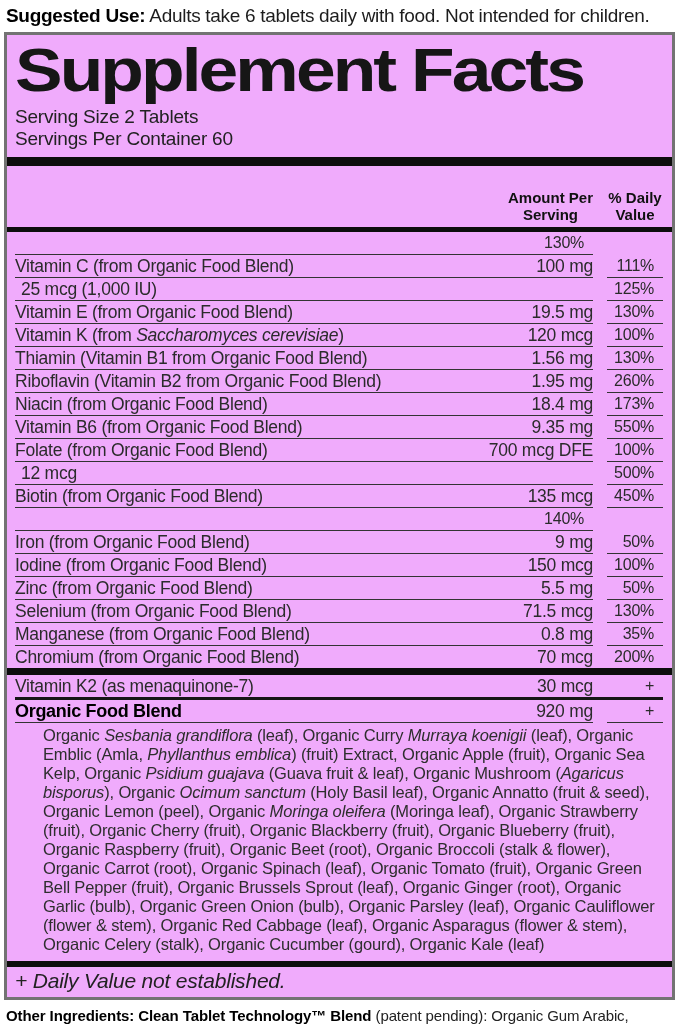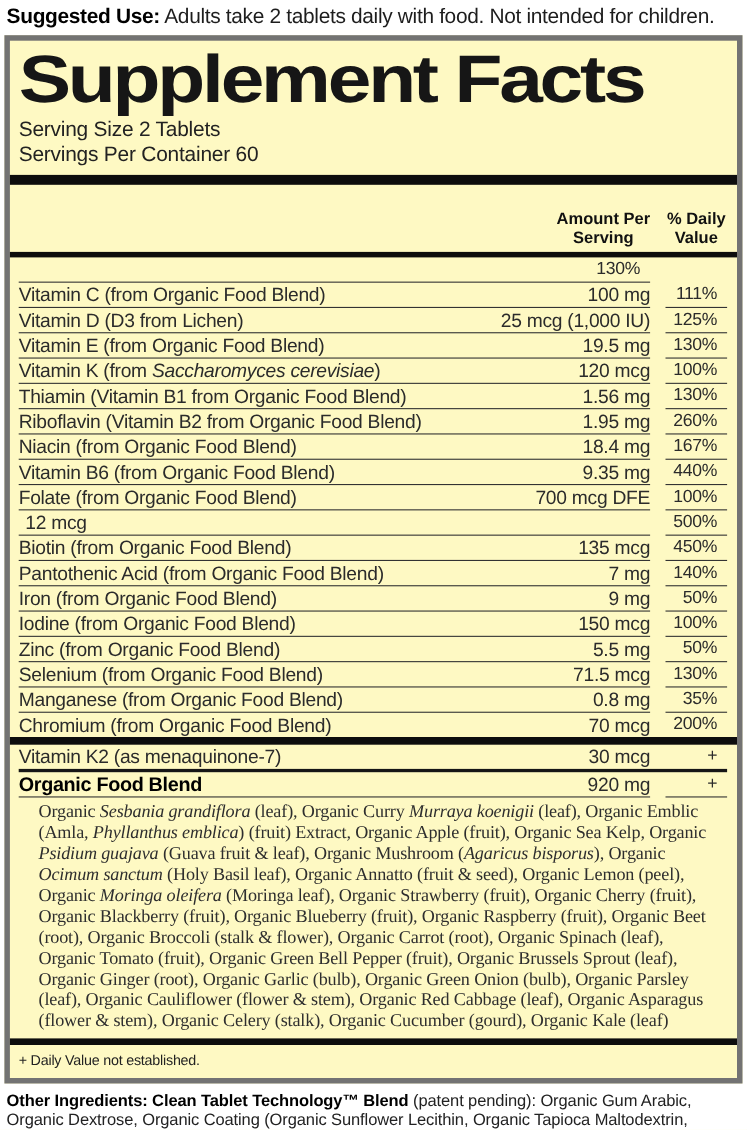--- a/index.html
+++ b/index.html
@@ -15,22 +15,22 @@
     font-size:19px; line-height:22px;
     margin:5px 8px 5px 6px;
     letter-spacing:-0.3px; color:#1d1d1d;
     white-space:nowrap;
   }
   .suggested b { color:#000; }
 
   
   .panel {
     margin:0 4px;
-    border:5px solid #737373;
-    background:#fef9c3;
+    border:3px solid #737373;
+    background:#f0abfc;
     padding-bottom:2px;
   }
   .p-title {
     font-weight:bold;
     font-size:61px;
     line-height:1.06;
     letter-spacing:-2.5px;
     color:#161616;
     margin:3px 0 1px 8px;
     white-space:nowrap;
@@ -52,22 +52,22 @@
   
   .t-row {
     display:grid;
     grid-template-columns:1fr 56px;
     column-gap:14px;
     margin:0 9px 0 8px;
   }
   .hdr-row { padding:0; }
   .hdr-cell {
     font-weight:bold; font-size:15px; line-height:17px;
-    color:#111; padding:10px 0 4px;
-    white-space:pre-line; text-align:center;margin-top:13px;
+    color:#111; padding:23px 0 4px;
+    white-space:pre-line; text-align:center;
   }
   .hdr-amount { justify-self:end; }
   .hdr-dv { justify-self:stretch; }
 
   .cell-main {
     display:flex; justify-content:space-between; align-items:baseline;
     border-bottom:1px solid #333;
     font-size:17.5px; line-height:22px; letter-spacing:-0.25px;
   }
   .cell-dv {
@@ -79,40 +79,39 @@
   .n-name { white-space:nowrap; }
   .n-amt { white-space:nowrap; padding-left:6px; }
 
   .divider-3 { height:3px; background:#161616; margin:0 9px 0 8px; }
 
   .bold-name .n-name { font-weight:bold; color:#000; font-size:18px; letter-spacing:-0.3px; }
 
   .blend {
     font-size:16.5px; line-height:19px;
     letter-spacing:-0.15px; color:#2e2e2e;
-    margin:3px 16px 7px 26px;
-    font-family:Liberation Serif, serif;
+    margin:3px 16px 7px 36px;
   }
   .footnote {
-    font-size:13px; line-height:20px;
-    padding:4px 8px 4px 8px; color:#222; letter-spacing:-0.2px;
+    font-size:21px; line-height:20px;
+    padding:4px 8px 4px 8px; color:#222; letter-spacing:-0.2px;font-style:italic;
   }
 
   .other {
     font-size:15px; line-height:18.5px;
     margin:7px 10px 0 6px;
     letter-spacing:-0.1px; color:#222;
   }
   .other b { color:#000; }
   i { font-style:italic; }
 </style>
 </head>
 <body>
 
-<div class="suggested"><b>Suggested Use:</b><span> Adults take 2 tablets daily with food. Not intended for children.</span></div>
+<div class="suggested"><b>Suggested Use:</b><span> Adults take 6 tablets daily with food. Not intended for children.</span></div>
 
 <div class="panel">
 
   <div class="p-title">Supplement Facts</div>
 
   <div class="p-serving">
     <div>Serving Size 2 Tablets</div>
     <div>Servings Per Container 60</div>
   </div>
 
@@ -135,21 +134,20 @@
   <div class="t-row n-row">
     <div class="cell-main">
       <span class="n-name">Vitamin C (from Organic Food Blend)</span>
       <span class="n-amt">100 mg</span>
     </div>
     <div class="cell-dv">111%</div>
   </div>
 
   <div class="t-row n-row">
     <div class="cell-main">
-      <span class="n-name">Vitamin D (D3 from Lichen)</span>
       <span class="n-amt">25 mcg (1,000 IU)</span>
     </div>
     <div class="cell-dv">125%</div>
   </div>
 
   <div class="t-row n-row">
     <div class="cell-main">
       <span class="n-name">Vitamin E (from Organic Food Blend)</span>
       <span class="n-amt">19.5 mg</span>
     </div>
@@ -178,29 +176,29 @@
       <span class="n-amt">1.95 mg</span>
     </div>
     <div class="cell-dv">260%</div>
   </div>
 
   <div class="t-row n-row">
     <div class="cell-main">
       <span class="n-name">Niacin (from Organic Food Blend)</span>
       <span class="n-amt">18.4 mg</span>
     </div>
-    <div class="cell-dv">167%</div>
+    <div class="cell-dv">173%</div>
   </div>
 
   <div class="t-row n-row">
     <div class="cell-main">
       <span class="n-name">Vitamin B6 (from Organic Food Blend)</span>
       <span class="n-amt">9.35 mg</span>
     </div>
-    <div class="cell-dv">440%</div>
+    <div class="cell-dv">550%</div>
   </div>
 
   <div class="t-row n-row">
     <div class="cell-main">
       <span class="n-name">Folate (from Organic Food Blend)</span>
       <span class="n-amt">700 mcg DFE</span>
     </div>
     <div class="cell-dv">100%</div>
   </div>
 
@@ -213,24 +211,20 @@
 
   <div class="t-row n-row">
     <div class="cell-main">
       <span class="n-name">Biotin (from Organic Food Blend)</span>
       <span class="n-amt">135 mcg</span>
     </div>
     <div class="cell-dv">450%</div>
   </div>
 
   <div class="t-row n-row">
-    <div class="cell-main">
-      <span class="n-name">Pantothenic Acid (from Organic Food Blend)</span>
-      <span class="n-amt">7 mg</span>
-    </div>
     <div class="cell-dv">140%</div>
   </div>
 
   <div class="t-row n-row">
     <div class="cell-main">
       <span class="n-name">Iron (from Organic Food Blend)</span>
       <span class="n-amt">9 mg</span>
     </div>
     <div class="cell-dv">50%</div>
   </div>

